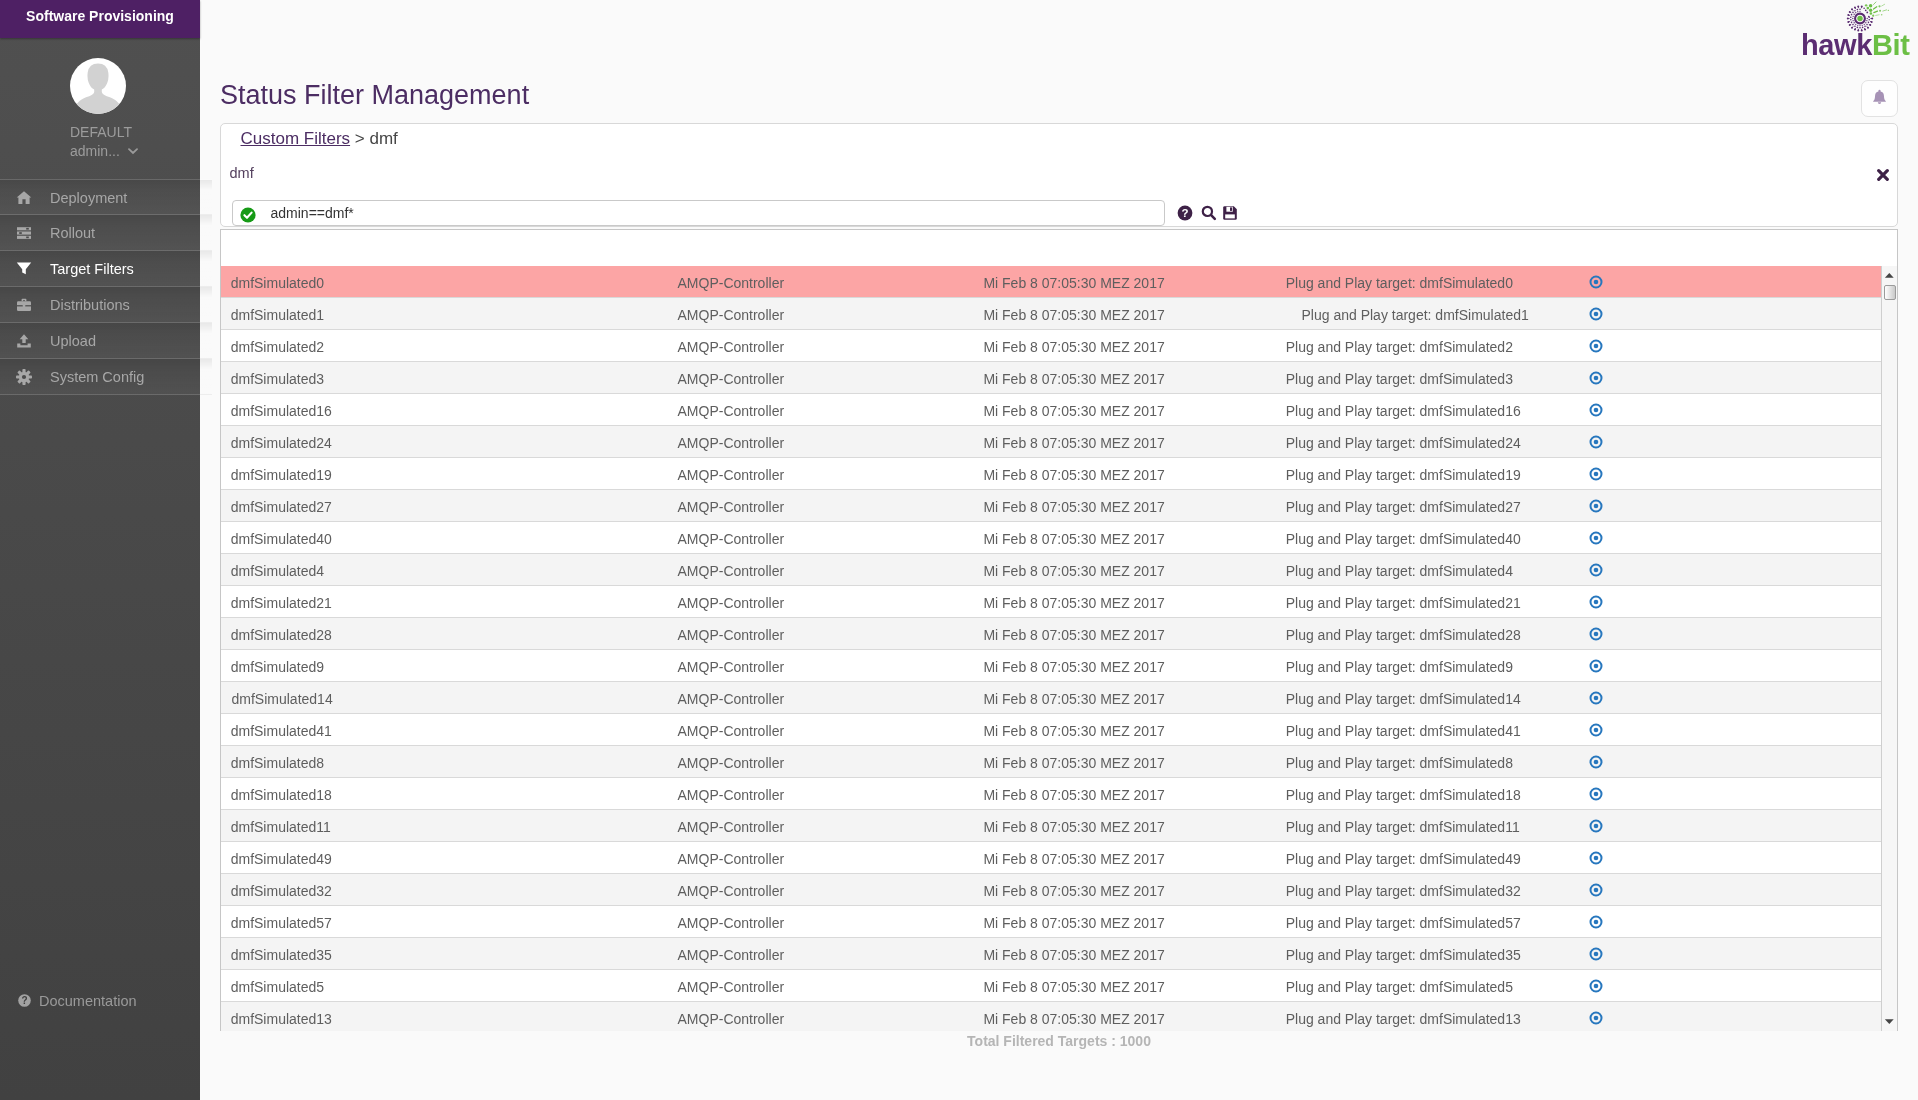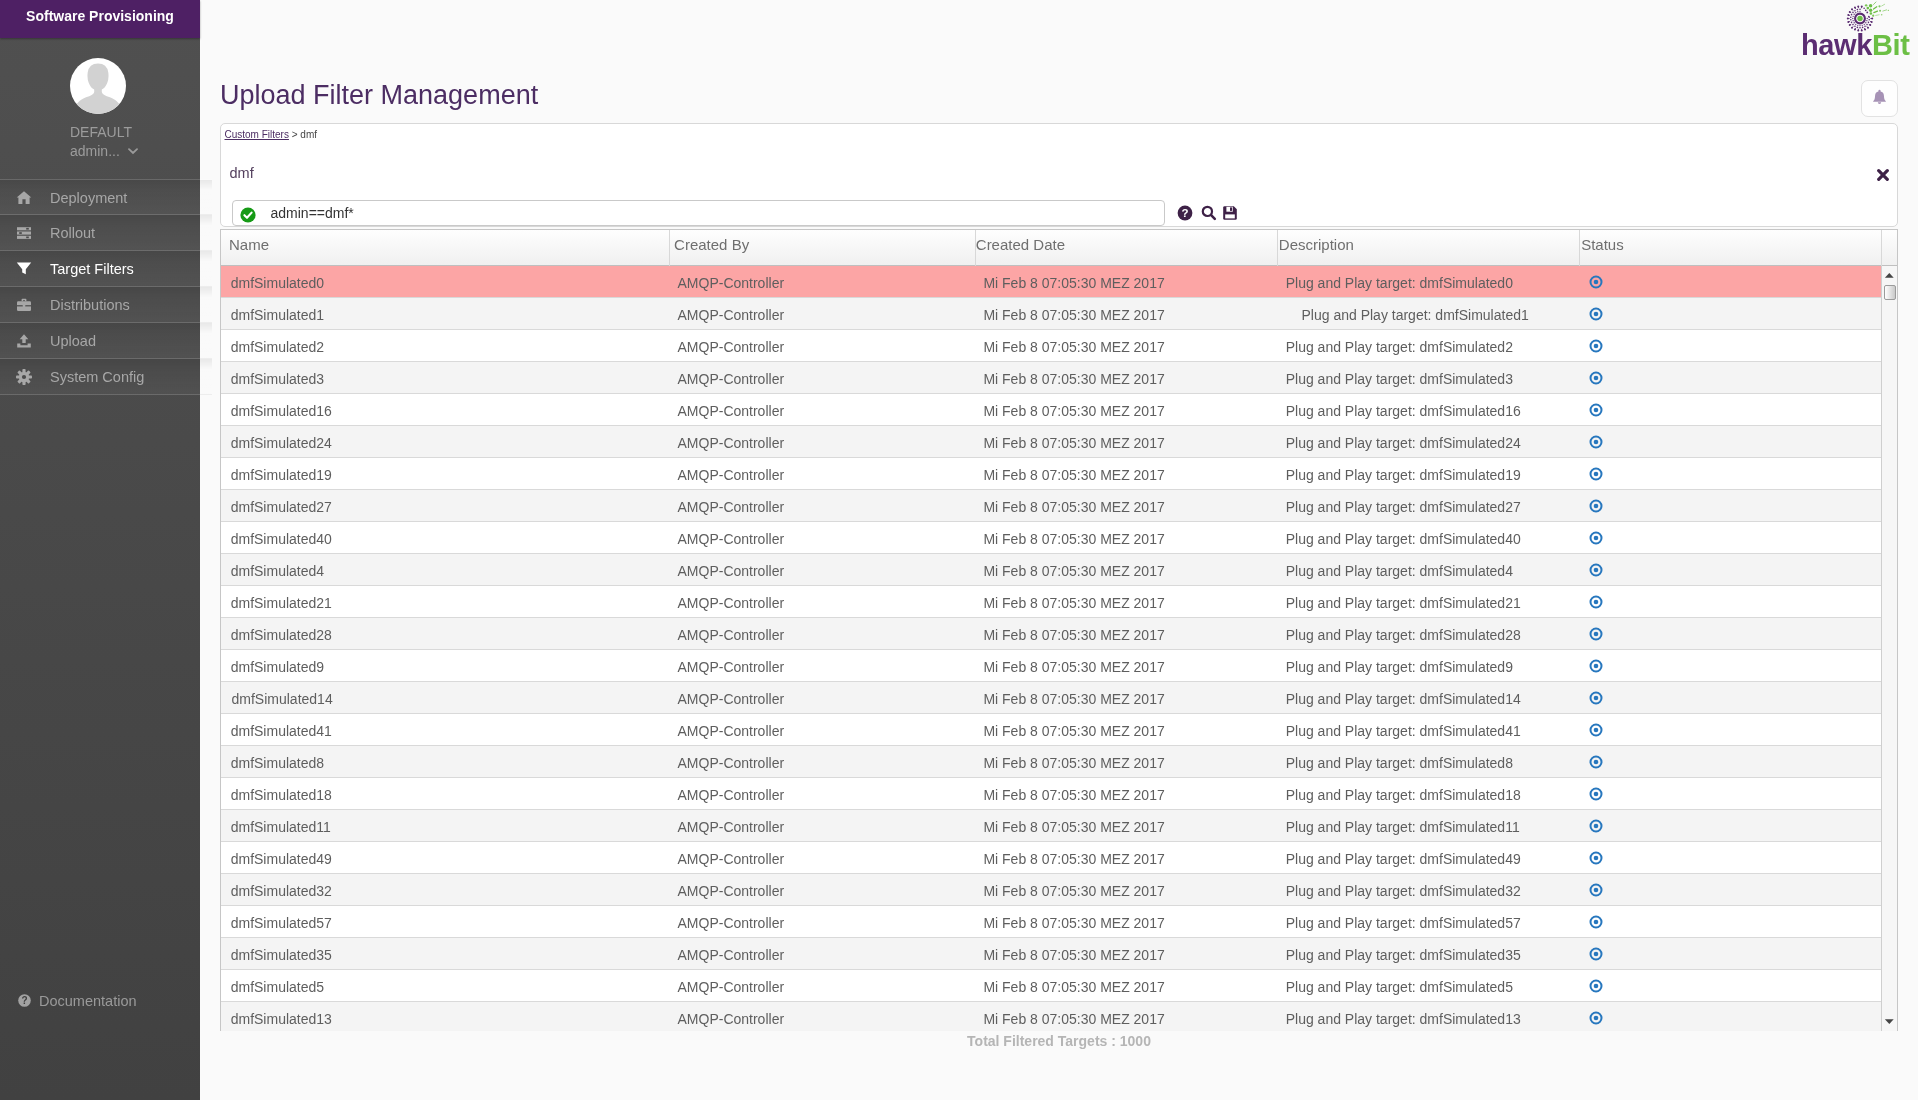--- a/index.html
+++ b/index.html
@@ -13,21 +13,21 @@
 .mi:first-child{border-top:1px solid rgba(255,255,255,0.12)}
 .mic{position:absolute;left:16px;top:10px}
 .mlabel{position:absolute;left:50px;top:0;line-height:37px;font-size:14.5px}
 #docrow{position:absolute;left:18px;top:994px;height:16px;color:#9a9a9a;font-size:14.5px}
 #docrow span{position:absolute;left:21px;top:0px;line-height:14px;white-space:nowrap}
 #title{position:absolute;left:220px;top:80px;font-size:27px;color:#4c2d63}
 #logo{position:absolute;left:1795px;top:0px;width:123px;height:62px}
 #logotext{position:absolute;left:6px;top:32px;font-size:29px;font-weight:bold;letter-spacing:-0.4px;line-height:26px;white-space:nowrap}
 #bell{position:absolute;left:1861px;top:80px;width:36.5px;height:37px;background:#fefefe;border:1px solid #e2e2e2;border-radius:7px;color:#a692b5;text-align:center;padding-top:8px}
 #panel{position:absolute;left:219.5px;top:122.5px;width:1678px;height:104px;background:#fff;border:1px solid #d8d8d8;border-radius:5px}
-#crumb{position:absolute;left:4px;top:5.5px;font-size:10px;color:#474747}
+#crumb{position:absolute;left:20px;top:5.5px;font-size:17px;color:#474747}
 #crumb a{color:#4c2d63;text-decoration:underline}
 #dmflab{position:absolute;left:9px;top:41px;font-size:14.5px;color:#54405e}
 #finput{position:absolute;left:11px;top:76px;width:933px;height:26px;border:1px solid #c9c9c9;border-radius:4px;background:#fff}
 #finput .chk{position:absolute;left:7px;top:6.5px}
 #finput .ftxt{position:absolute;left:38px;top:0;line-height:24px;font-size:14px;color:#333}
 .fico{position:absolute;top:81px;color:#3e2147}
 #fclose{position:absolute;left:1656.5px;top:43px;color:#3e2147}
 #table{position:absolute;left:219.5px;top:229px;width:1678px;height:801.5px;background:#fff;border:1px solid #c6c6c6}
 #thead{position:absolute;left:0;top:0;width:1676px;height:36px;background:linear-gradient(180deg,#fefefe,#f0f0f0);border-bottom:1px solid #bfbfbf}
 .hc{position:absolute;top:0;line-height:30px;font-size:15px;color:#6f6f6f}
@@ -114,21 +114,21 @@
             </g>
           </svg></span>
         <span class="mlabel" style="color:#a7a7a7">System Config</span>
       </div>
     </div>
   <div id="docrow"><svg width="13" height="13" viewBox="0 0 13 13" style="">
         <circle cx="6.5" cy="6.5" r="6.3" fill="#a2a2a2"></circle>
         <text x="6.5" y="10.2" font-family="Liberation Sans, sans-serif" font-size="10" font-weight="bold" fill="#3f3f3f" text-anchor="middle">?</text>
       </svg><span>Documentation</span></div>
 </div>
-<div id="title">Upload Filter Management</div>
+<div id="title">Status Filter Management</div>
 <div id="logo"><svg width="123" height="62" viewBox="0 0 123 62" style="">
       <g transform="translate(65,18.5)">
         <line x1="10.80" y1="0.00" x2="12.00" y2="0.00" stroke="#5b2d72" stroke-width="0.85" stroke-linecap="round"></line>
         <circle cx="12.20" cy="0.00" r="1.0" fill="#5b2d72"></circle>
         <line x1="10.36" y1="3.04" x2="11.51" y2="3.38" stroke="#5b2d72" stroke-width="0.85" stroke-linecap="round"></line>
         <circle cx="11.71" cy="3.44" r="1.0" fill="#5b2d72"></circle>
         <line x1="9.09" y1="5.84" x2="10.10" y2="6.49" stroke="#5b2d72" stroke-width="0.85" stroke-linecap="round"></line>
         <circle cx="10.26" cy="6.60" r="1.0" fill="#5b2d72"></circle>
         <line x1="7.07" y1="8.16" x2="7.86" y2="9.07" stroke="#5b2d72" stroke-width="0.85" stroke-linecap="round"></line>
         <circle cx="7.99" cy="9.22" r="1.0" fill="#5b2d72"></circle>
@@ -246,32 +246,20 @@
         <path d="M1.2 2.6 Q1.2 1.2 2.6 1.2 L11.8 1.2 L14.8 4.2 L14.8 13.4 Q14.8 14.8 13.4 14.8 L2.6 14.8 Q1.2 14.8 1.2 13.4 Z" fill="currentColor"></path>
         <rect x="4.4" y="1.8" width="6.4" height="4.9" fill="#ffffff"></rect>
         <rect x="8.0" y="2.4" width="2.1" height="3.5" fill="currentColor"></rect>
         <rect x="3.2" y="9.4" width="9.6" height="4.0" fill="#ffffff"></rect>
       </svg></div>
   <div id="fclose"><svg width="12" height="12" viewBox="0 0 12 12" style="">
         <path d="M1.7 1.7 L10.3 10.3 M10.3 1.7 L1.7 10.3" stroke="currentColor" stroke-width="3.2" stroke-linecap="round"></path>
       </svg></div>
 </div>
 <div id="table">
-  <div id="thead">
-      <div class="vl" style="left:448.2px"></div>
-      <div class="vl" style="left:754.0px"></div>
-      <div class="vl" style="left:1056.4px"></div>
-      <div class="vl" style="left:1358.7px"></div>
-      <div class="vl" style="left:1660.5px"></div>
-      <div class="hc" style="left:8.5px">Name</div>
-      <div class="hc" style="left:453.6px">Created By</div>
-      <div class="hc" style="left:755.3px">Created Date</div>
-      <div class="hc" style="left:1058.3px">Description</div>
-      <div class="hc" style="left:1360.7px">Status</div>
-    </div>
   <div id="tbody">
       <div class="tr" style="background:#fca5a5">
         <div class="td" style="left:10.2px">dmfSimulated0</div>
         <div class="td" style="left:457.0px">AMQP-Controller</div>
         <div class="td" style="left:762.9px">Mi Feb 8 07:05:30 MEZ 2017</div>
         <div class="td" style="left:1065.2px">Plug and Play target: dmfSimulated0</div>
         <div class="tdi" style="left:1368px;color:#2777be"><svg width="14" height="14" viewBox="0 0 14 14" style="">
             <circle cx="7" cy="7" r="5.5" fill="none" stroke="currentColor" stroke-width="2.0"></circle>
             <circle cx="7" cy="7" r="2.3" fill="currentColor"></circle>
           </svg></div>

